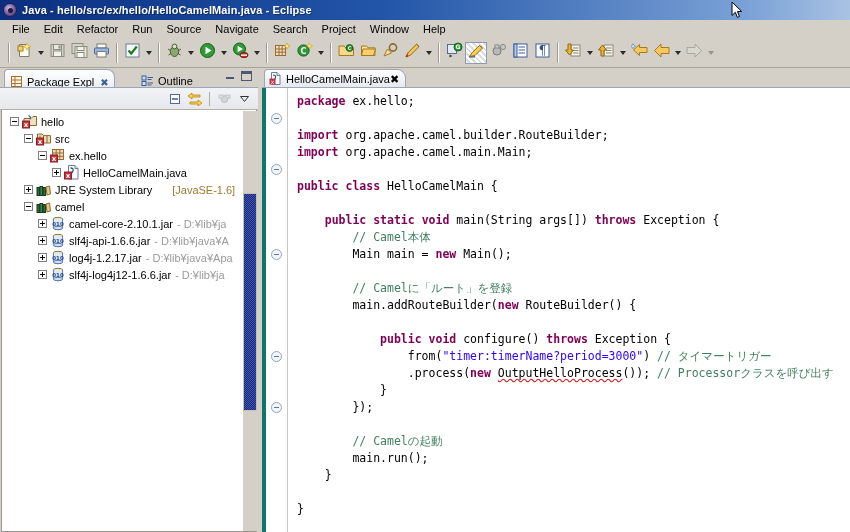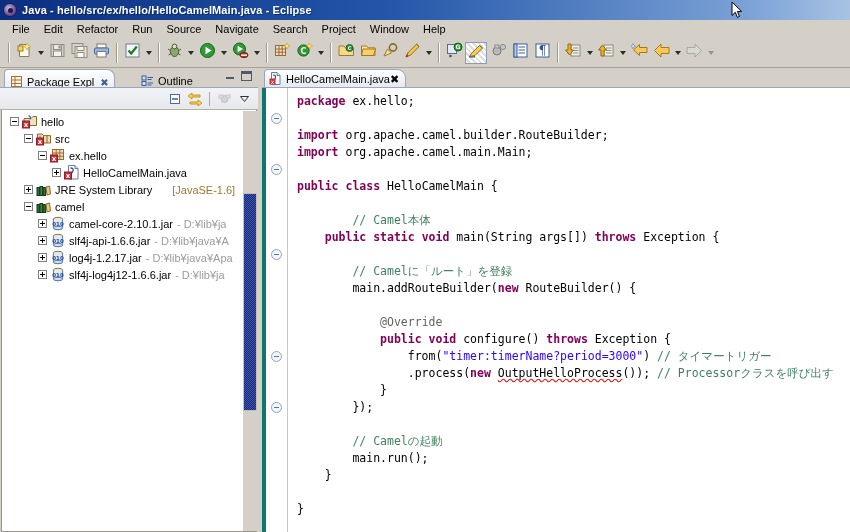--- a/index.html
+++ b/index.html
@@ -688,27 +688,27 @@
             <div class="fold-mark" style="top: 314px;"></div>
           </div>
         <div class="code-area" id="code">
             <div class="cline"><span class="kw">package</span> ex.hello;</div>
             <div class="cline">&nbsp;</div>
             <div class="cline"><span class="kw">import</span> org.apache.camel.builder.RouteBuilder;</div>
             <div class="cline"><span class="kw">import</span> org.apache.camel.main.Main;</div>
             <div class="cline">&nbsp;</div>
             <div class="cline"><span class="kw">public class</span> HelloCamelMain {</div>
             <div class="cline">&nbsp;</div>
+            <div class="cline">&nbsp;&nbsp;&nbsp;&nbsp;<span class="kw">public static void</span> main(String args[]) <span class="kw">throws</span> Exception {</div>
             <div class="cline">&nbsp;&nbsp;&nbsp;&nbsp;&nbsp;&nbsp;&nbsp;&nbsp;<span class="cmt">// Camel本体</span></div>
-            <div class="cline">&nbsp;&nbsp;&nbsp;&nbsp;<span class="kw">public static void</span> main(String args[]) <span class="kw">throws</span> Exception {</div>
+            <div class="cline">&nbsp;&nbsp;&nbsp;&nbsp;&nbsp;&nbsp;&nbsp;&nbsp;Main main = <span class="kw">new</span> Main();</div>
             <div class="cline">&nbsp;</div>
             <div class="cline">&nbsp;&nbsp;&nbsp;&nbsp;&nbsp;&nbsp;&nbsp;&nbsp;<span class="cmt">// Camelに「ルート」を登録</span></div>
             <div class="cline">&nbsp;&nbsp;&nbsp;&nbsp;&nbsp;&nbsp;&nbsp;&nbsp;main.addRouteBuilder(<span class="kw">new</span> RouteBuilder() {</div>
             <div class="cline">&nbsp;</div>
-            <div class="cline">&nbsp;&nbsp;&nbsp;&nbsp;&nbsp;&nbsp;&nbsp;&nbsp;&nbsp;&nbsp;&nbsp;&nbsp;<span class="ann">@Override</span></div>
             <div class="cline">&nbsp;&nbsp;&nbsp;&nbsp;&nbsp;&nbsp;&nbsp;&nbsp;&nbsp;&nbsp;&nbsp;&nbsp;<span class="kw">public void</span> configure() <span class="kw">throws</span> Exception {</div>
             <div class="cline">&nbsp;&nbsp;&nbsp;&nbsp;&nbsp;&nbsp;&nbsp;&nbsp;&nbsp;&nbsp;&nbsp;&nbsp;&nbsp;&nbsp;&nbsp;&nbsp;from(<span class="str">"timer:timerName?period=3000"</span>) <span class="cmt">// タイマートリガー</span></div>
             <div class="cline">&nbsp;&nbsp;&nbsp;&nbsp;&nbsp;&nbsp;&nbsp;&nbsp;&nbsp;&nbsp;&nbsp;&nbsp;&nbsp;&nbsp;&nbsp;&nbsp;.process(<span class="kw">new</span> <span class="err">OutputHelloProcess</span>()); <span class="cmt">// Processorクラスを呼び出す</span></div>
             <div class="cline">&nbsp;&nbsp;&nbsp;&nbsp;&nbsp;&nbsp;&nbsp;&nbsp;&nbsp;&nbsp;&nbsp;&nbsp;}</div>
             <div class="cline">&nbsp;&nbsp;&nbsp;&nbsp;&nbsp;&nbsp;&nbsp;&nbsp;});</div>
             <div class="cline">&nbsp;</div>
             <div class="cline">&nbsp;&nbsp;&nbsp;&nbsp;&nbsp;&nbsp;&nbsp;&nbsp;<span class="cmt">// Camelの起動</span></div>
             <div class="cline">&nbsp;&nbsp;&nbsp;&nbsp;&nbsp;&nbsp;&nbsp;&nbsp;main.run();</div>
             <div class="cline">&nbsp;&nbsp;&nbsp;&nbsp;}</div>
             <div class="cline">&nbsp;</div>

